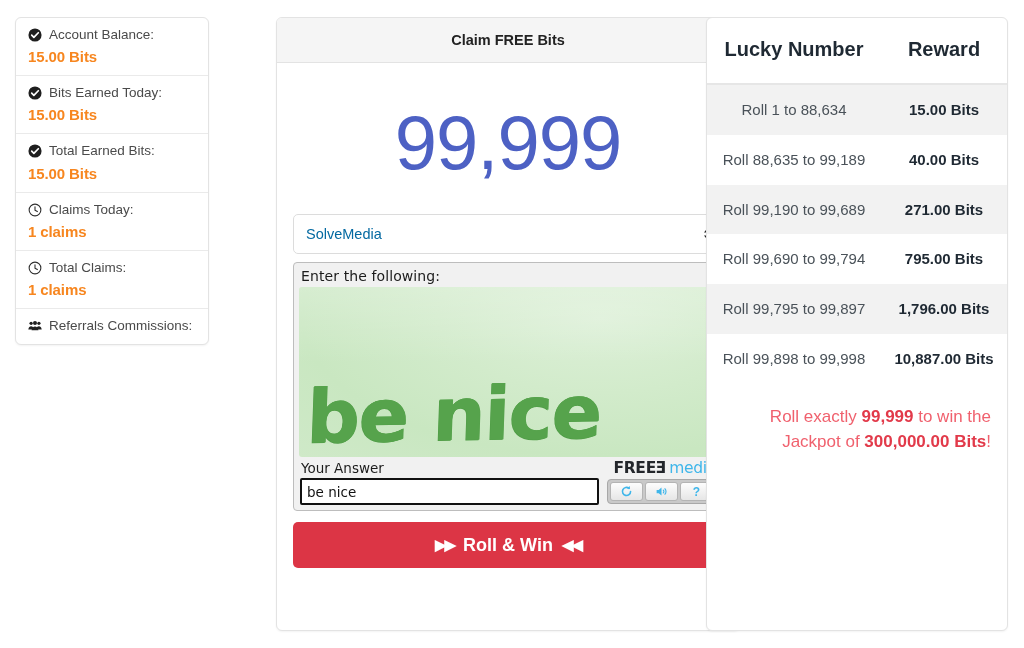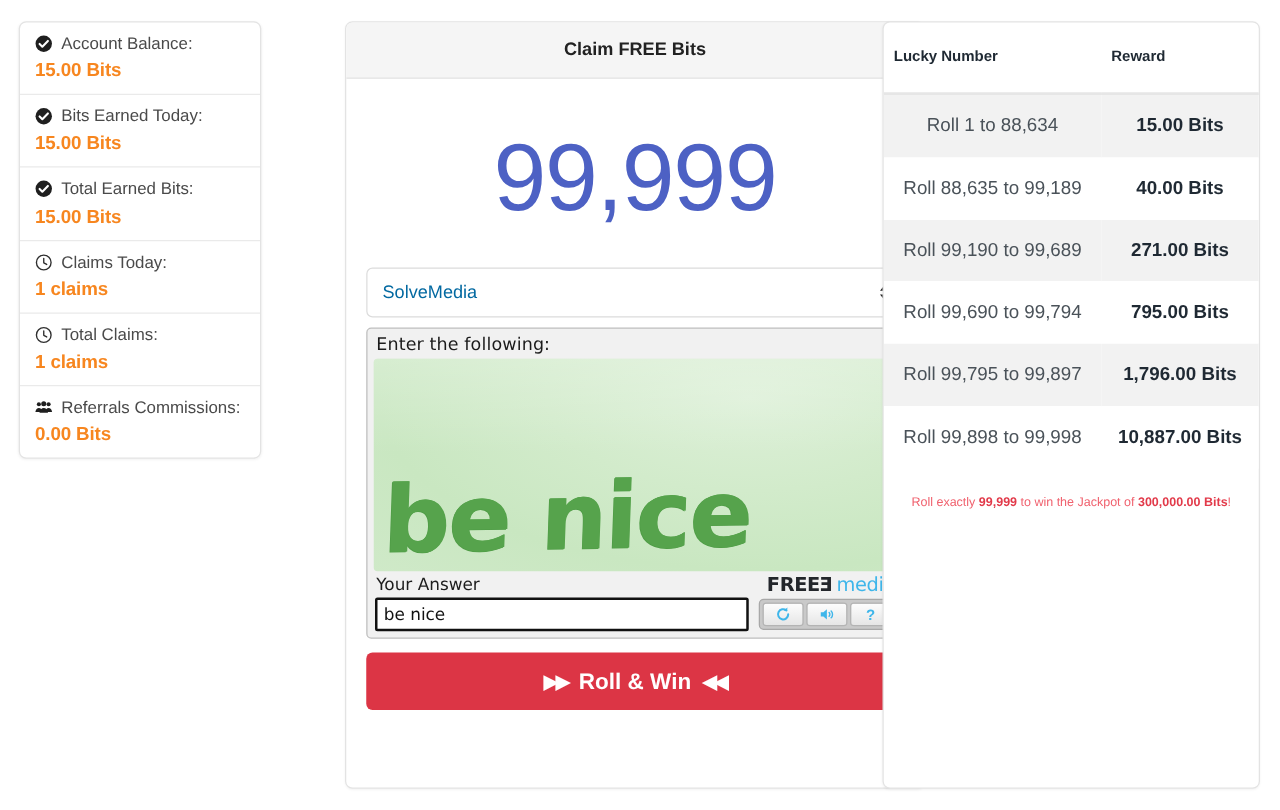--- a/index.html
+++ b/index.html
@@ -269,47 +269,47 @@
     top: 17px;
     width: 302px;
     height: 614px;
   }
   table.reward {
     width: 100%;
     border-collapse: collapse;
     table-layout: fixed;
   }
   table.reward th {
-    font-size: 12px;
+    font-size: 20px;
     font-weight: bold;
     color: #1f2933;
     padding: 20px 8px 22px 8px;
     border-bottom: 2px solid #e6e6e6;
-    text-align: left;
+    text-align: center;
   }
   table.reward th.col-lucky { width: 58%; }
   table.reward th.col-reward { width: 42%; }
   table.reward td {
     padding: 14px 8px;
     text-align: center;
     font-size: 15px;
     color: #4a5259;
     line-height: 1.45;
     vertical-align: middle;
   }
   table.reward td.reward-val {
     font-weight: bold;
     color: #1f2933;
   }
   table.reward tbody tr:nth-child(odd) { background: #f2f2f2; }
   table.reward tbody tr:nth-child(even) { background: #ffffff; }
   .jackpot-note {
     padding: 20px 16px 0 16px;
-    text-align: center;
-    font-size: 10px;
+    text-align: right;
+    font-size: 17px;
     line-height: 1.5;
     color: #f0616e;
   }
   .jackpot-note b { color: #e23a4a; }
 </style>
 </head>
 <body>
 
 <div class="page">
 
@@ -387,21 +387,20 @@
             <circle cx="4" cy="3.6" r="2.1" fill="#1f1f1f"></circle>
             <circle cx="14" cy="3.6" r="2.1" fill="#1f1f1f"></circle>
             <circle cx="9" cy="3.1" r="2.6" fill="#1f1f1f"></circle>
             <path d="M0.4 11.6 C0.8 8.7 2.2 7.4 4 7.4 C5.8 7.4 7.2 8.7 7.6 11.6 Z" fill="#1f1f1f"></path>
             <path d="M10.4 11.6 C10.8 8.7 12.2 7.4 14 7.4 C15.8 7.4 17.2 8.7 17.6 11.6 Z" fill="#1f1f1f"></path>
             <path d="M4.6 12.4 C5.1 9.0 6.8 7.5 9 7.5 C11.2 7.5 12.9 9.0 13.4 12.4 Z" fill="#1f1f1f"></path>
           </svg>
         </span>
         <span>Referrals Commissions:</span>
       </div>
-      <div class="stat-value">0.00 Bits</div>
     </div>
   </div>
 
   <div class="card" id="claim-card">
     <div class="card-head">Claim FREE Bits</div>
     <div class="card-body">
 
       <div class="lucky-number">99,999</div>
 
       <div class="select-wrap">

